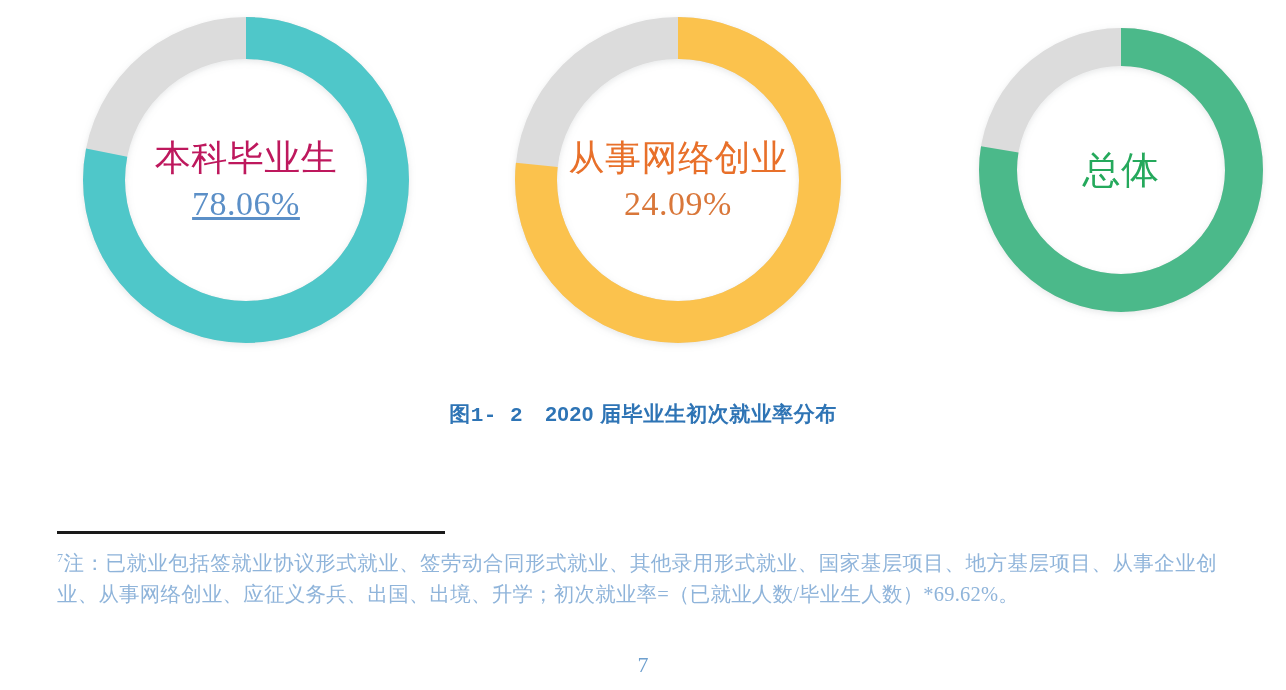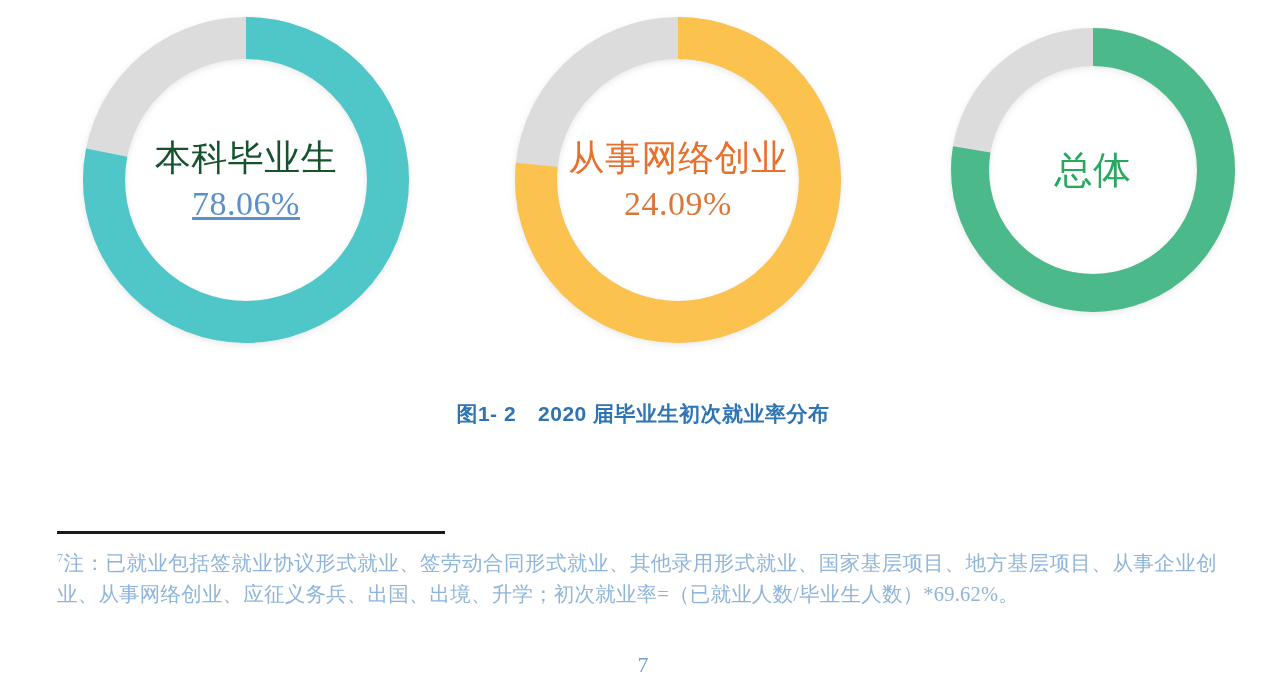--- a/index.html
+++ b/index.html
@@ -24,21 +24,21 @@
     width: 1286px;
     height: 360px;
   }
 
   .donut-wrap {
     position: absolute;
     top: 8px;
   }
   .donut-wrap.c0 { left: 70px;  }
   .donut-wrap.c1 { left: 502px; }
-  .donut-wrap.c2 { left: 944px; }
+  .donut-wrap.c2 { left: 972px; }
 
   .donut-svg {
     display: block;
   }
 
   .donut-center {
     position: absolute;
     left: 0;
     top: 0;
     width: 100%;
@@ -75,21 +75,21 @@
     left: 0;
     width: 1286px;
     text-align: center;
     font-family: "Liberation Sans", "DejaVu Sans", sans-serif;
     font-weight: bold;
     font-size: 21px;
     color: #2E74B5;
     letter-spacing: 0.5px;
   }
   .figure-caption .cap-num {
-    font-family: Liberation Sans, sans-serif;
+    font-family: Liberation Mono, monospace;
     font-weight: bold;
     margin-top: 43px;
   }
   .figure-caption .cap-gap {
     display: inline-block;
     width: 22px;
   }
 
   
   .footnote-rule {
@@ -142,21 +142,21 @@
         <filter id="sh0" x="-20%" y="-20%" width="140%" height="140%">
           <feDropShadow dx="0" dy="2" stdDeviation="3" flood-color="#9aa0a6" flood-opacity="0.25"></feDropShadow>
         </filter>
       </defs>
       <g filter="url(#sh0)">
         <circle cx="176" cy="172" r="142" fill="none" stroke="#DCDCDC" stroke-width="42"></circle>
         <circle class="donut-arc" cx="176" cy="172" r="142" fill="none" stroke="#4FC7C9" stroke-width="42" stroke-dasharray="696.46 195.75" transform="rotate(-90 176 172)"></circle>
       </g>
     </svg>
     <div class="donut-center">
-      <div class="donut-title" style="color:#14532d;">本科毕业生</div>
+      <div class="donut-title" style="color:#be185d;">本科毕业生</div>
       <div class="donut-value" style="color:#5B8FC7;text-decoration:underline;">78.06%</div>
     </div>
   </div>
 
   <div class="donut-wrap c1" style="width:352px;height:344px;">
     <svg class="donut-svg" width="352" height="344" viewBox="0 0 352 344">
       <defs>
         <filter id="sh1" x="-20%" y="-20%" width="140%" height="140%">
           <feDropShadow dx="0" dy="2" stdDeviation="3" flood-color="#9aa0a6" flood-opacity="0.25"></feDropShadow>
         </filter>

